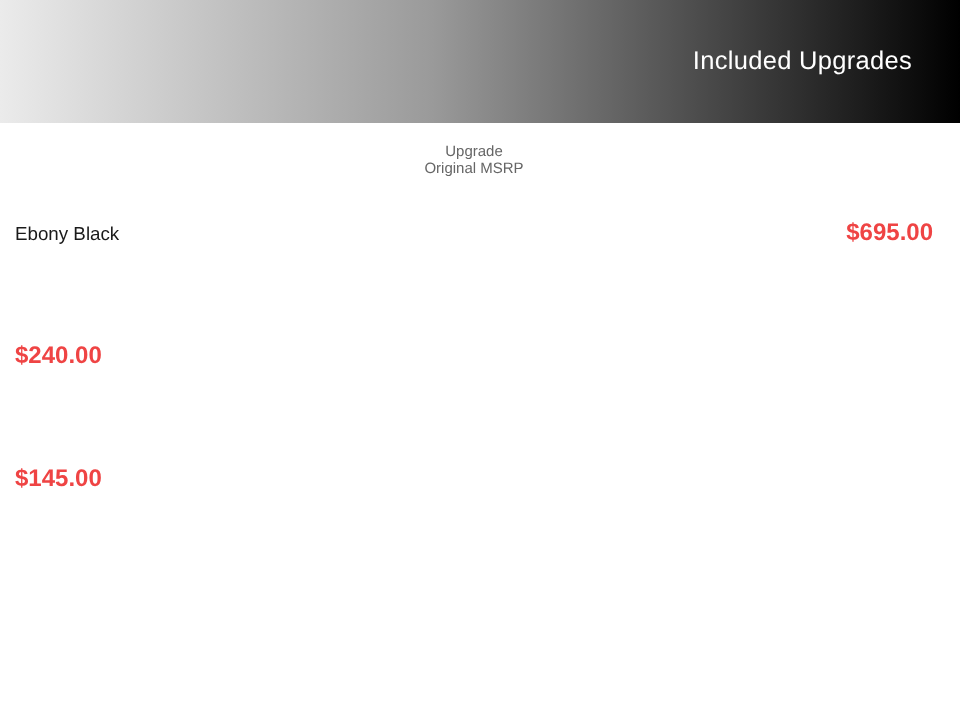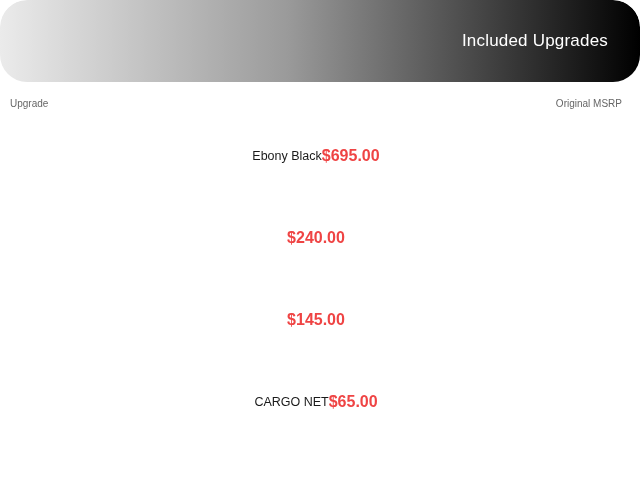--- a/index.html
+++ b/index.html
@@ -1,15 +1,15 @@
 <!DOCTYPE html>
 <html><head>
 <meta charset="utf-8">
 <style>
-  * { margin: 0; padding: 0; box-sizing: border-box; border-radius: 27px; }
+  * { margin: 0; padding: 0; box-sizing: border-box; }
   html, body { width: 640px; height: 480px; }
   body {
     font-family: "Liberation Sans", "DejaVu Sans", sans-serif;
     background: #ffffff;
     color: #000000;
     overflow: hidden;
   }
   .page {
     width: 640px;
     height: 480px;
@@ -31,32 +31,33 @@
     letter-spacing: 0.2px;
   }
   .table-head {
     margin-top: 14px;
     height: 14px;
     display: flex;
     justify-content: space-between;
     align-items: center;
     padding-left: 10px;
     padding-right: 18px;
+    flex-direction: column;
   }
   .col-label {
     font-size: 10px;
     color: #666666;
   }
   .rows {
     margin-top: 5px;
   }
   .row {
     height: 82px;
     display: flex;
-    justify-content: center;
+    justify-content: space-between;
     align-items: center;
     padding-left: 10px;
     padding-right: 18px;
   }
   .row-name {
     font-size: 12.5px;
     color: #1a1a1a;
     font-weight: 400;
   }
   .row-price {
@@ -94,20 +95,16 @@
     </div>
 
     <div class="row">
       <span class="row-price">$240.00</span>
     </div>
 
     <div class="row">
       <span class="row-price">$145.00</span>
     </div>
 
-    <div class="row">
-      <span class="row-name">CARGO NET</span>
-      <span class="row-price">$65.00</span>
-    </div>
   </div>
 
 
 </div>
 
 </body></html>

